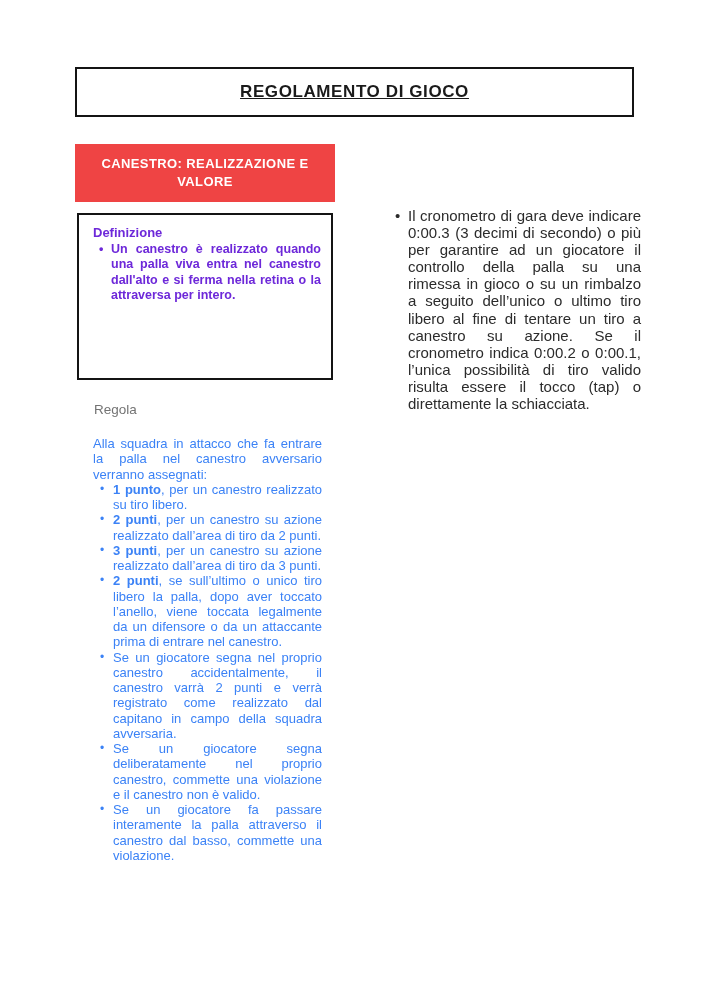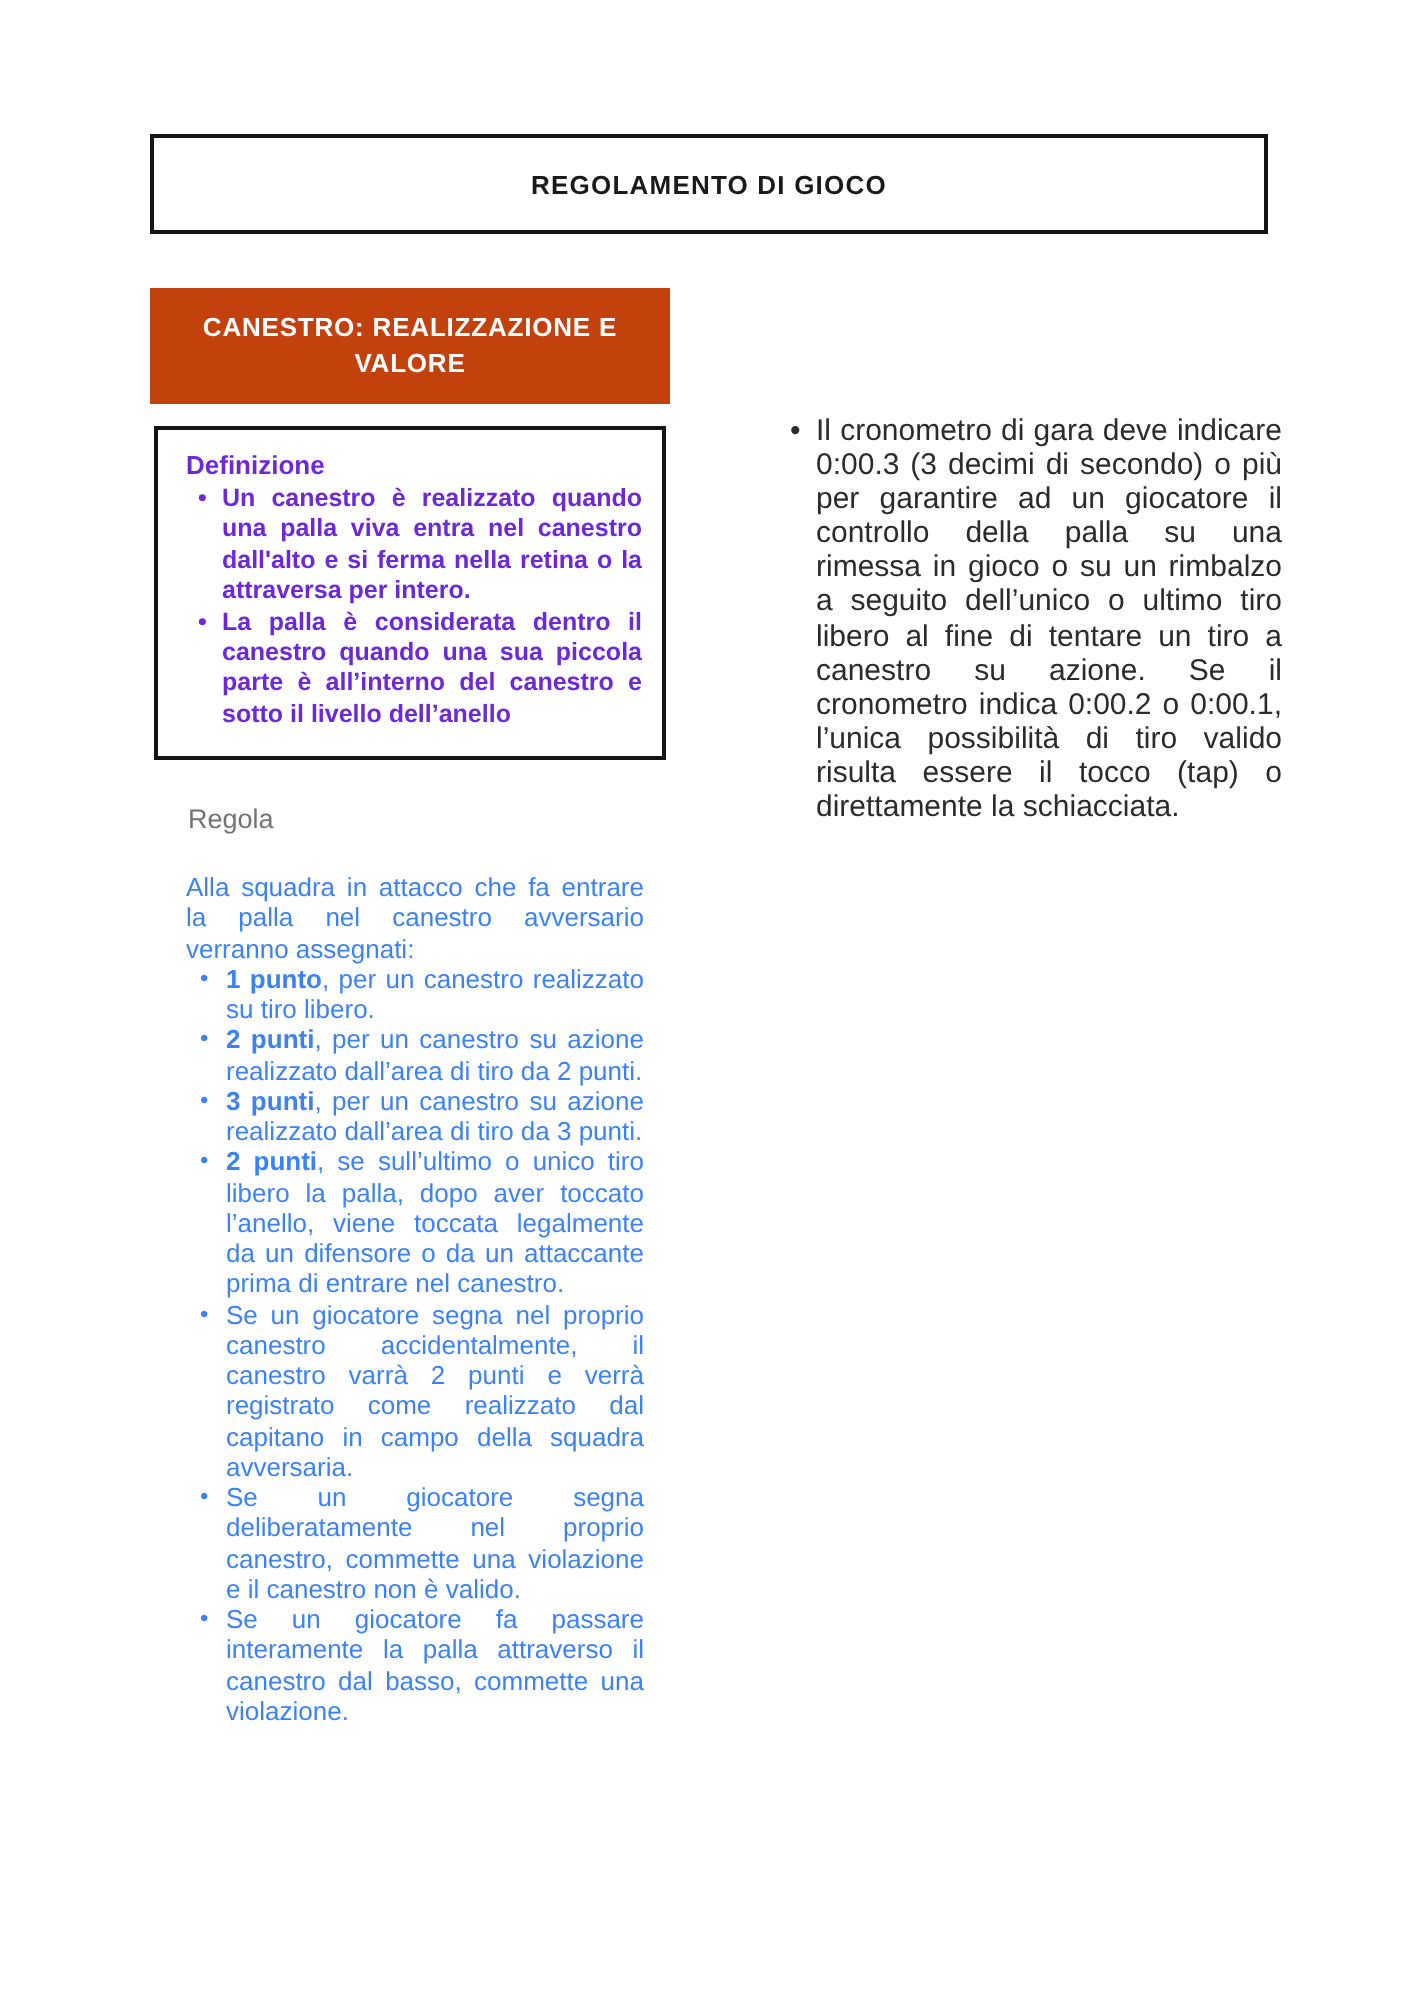--- a/index.html
+++ b/index.html
@@ -15,28 +15,28 @@
 
   
   .title-box {
     position: absolute; left: 75px; top: 67px;
     width: 559px; height: 50px;
     border: 2px solid #141414;
     display: flex; align-items: center; justify-content: center;
     background: #ffffff;
   }
   .title-box h1 {
-    font-size: 13px; font-weight: bold; letter-spacing: 0.6px; color: #1a1a1a;
+    font-size: 17px; font-weight: bold; letter-spacing: 0.6px; color: #1a1a1a; text-decoration: underline;
   }
 
   
   .section-header {
     position: absolute; left: 75px; top: 144px;
     width: 260px; height: 58px;
-    background: #c2410c; color: #ffffff;
+    background: #ef4444; color: #ffffff;
     display: flex; align-items: center; justify-content: center;
     text-align: center; padding: 4px 18px;
   }
   .section-header h2 {
     font-size: 13px; font-weight: bold; letter-spacing: 0.4px; line-height: 18px;
   }
 
   
   .def-box {
     position: absolute; left: 77px; top: 213px;
@@ -111,21 +111,20 @@
   </div>
 
   <div class="section-header">
     <h2>CANESTRO: REALIZZAZIONE E VALORE</h2>
   </div>
 
   <div class="def-box">
     <div class="def-heading">Definizione</div>
     <ul>
       <li>Un canestro è realizzato quando una palla viva entra nel canestro dall'alto e si ferma nella retina o la attraversa per intero.</li>
-      <li>La palla è considerata dentro il canestro quando una sua piccola parte è all’interno del canestro e sotto il livello dell’anello</li>
     </ul>
   </div>
 
   <div class="rule-heading">Regola</div>
 
   <div class="left-col">
     <p class="intro">Alla squadra in attacco che fa entrare la palla nel canestro avversario verranno assegnati:</p>
     <ul>
       <li><span class="bold-lead">1 punto</span><span>, per un canestro realizzato su tiro libero.</span></li>
       <li><span class="bold-lead">2 punti</span><span>, per un canestro su azione realizzato dall’area di tiro da 2 punti.</span></li>

